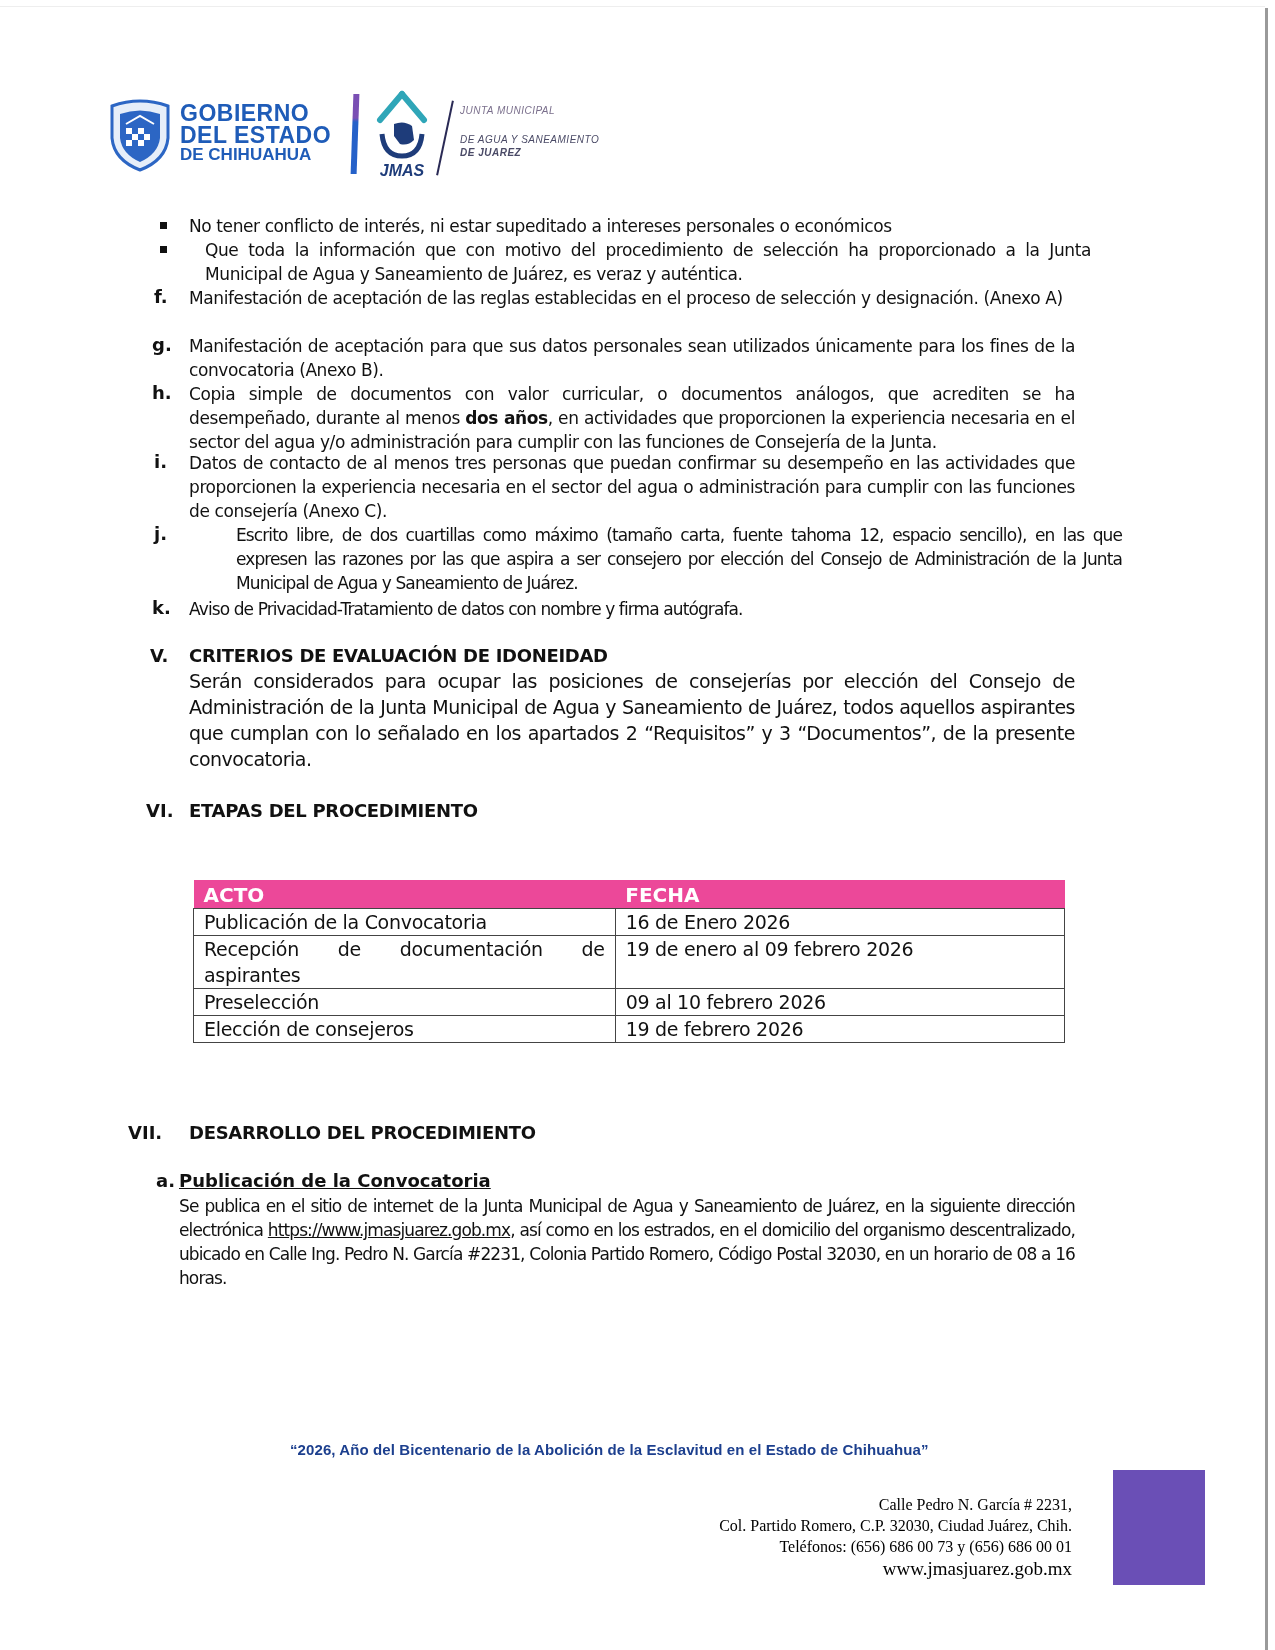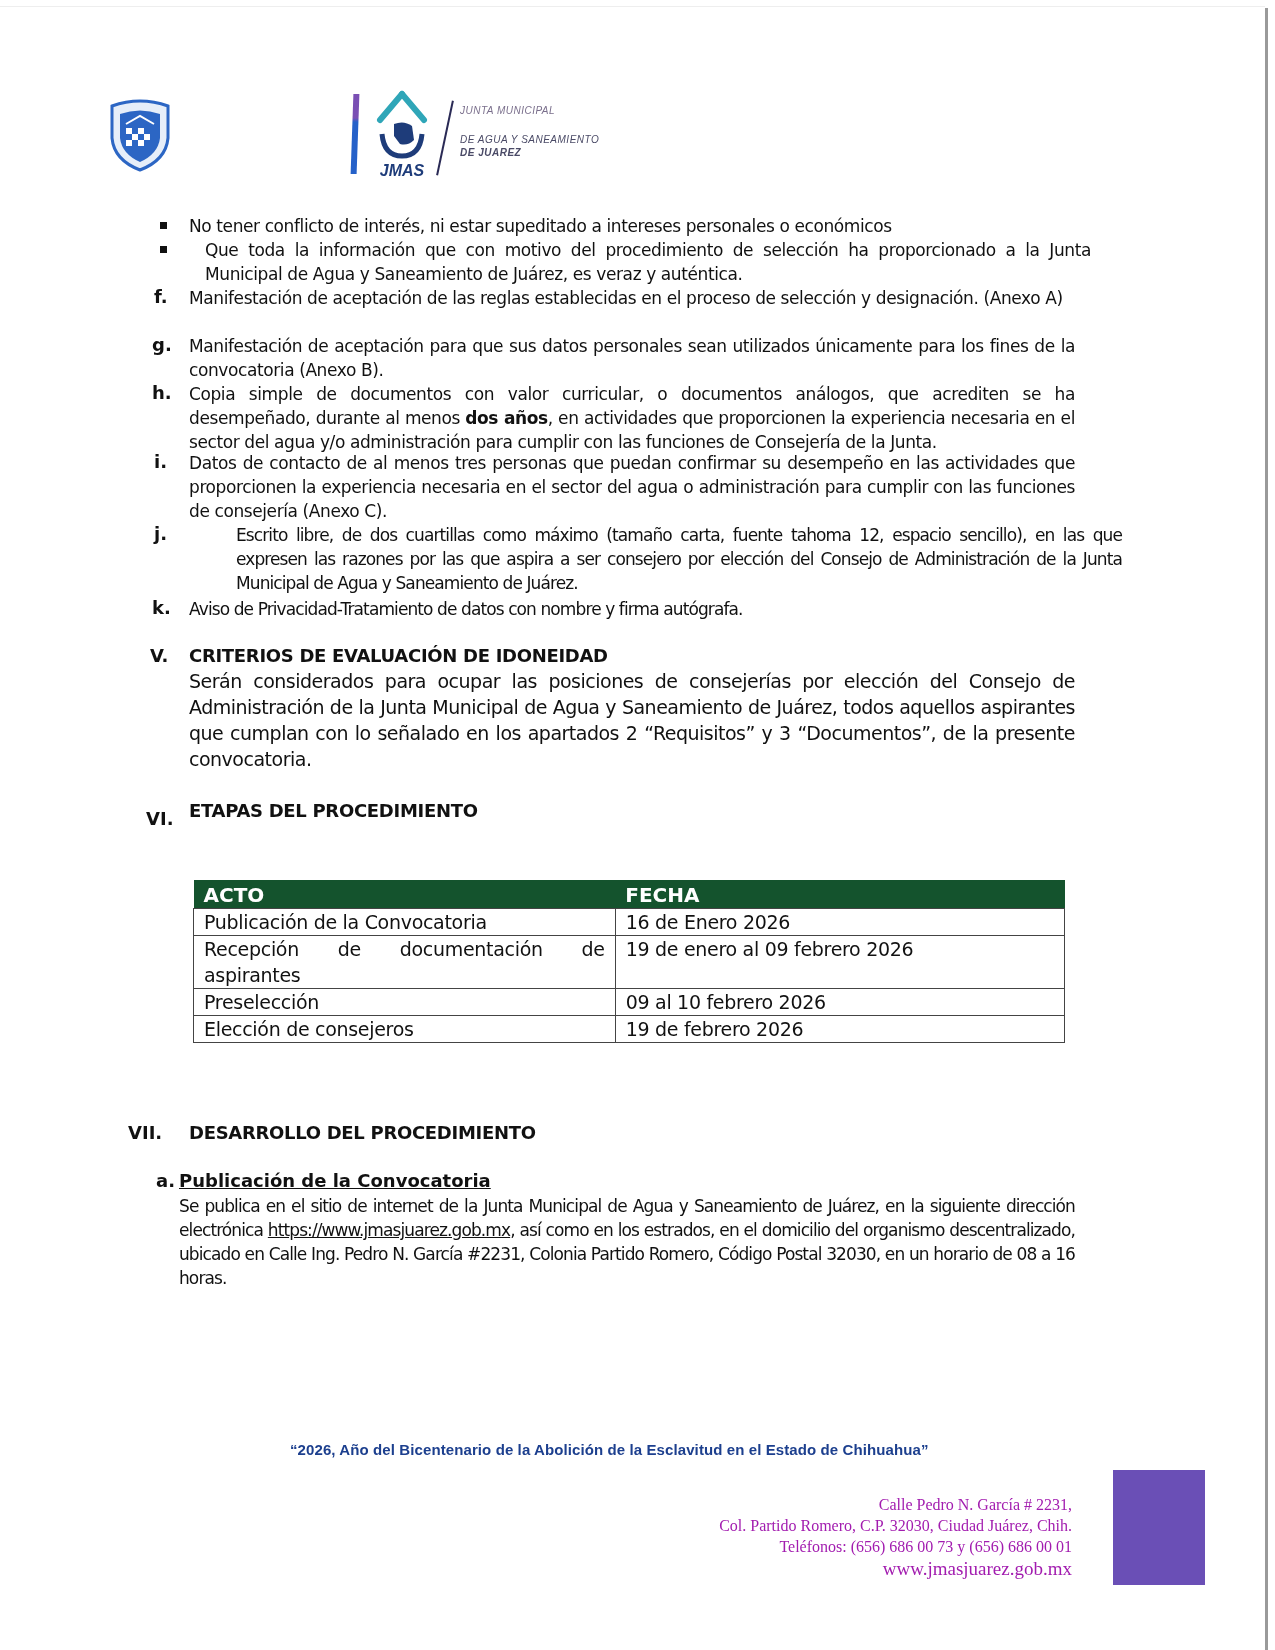--- a/index.html
+++ b/index.html
@@ -30,34 +30,34 @@
   .marker { position: absolute; font-weight: bold; font-size: 18px; }
   .bullet { position: absolute; width: 7px; height: 7px; background: #111; }
   .section-title { position: absolute; font-weight: bold; font-size: 18px; letter-spacing: -0.3px; }
   .section-num { position: absolute; font-weight: bold; font-size: 18px; }
   .big-para { position: absolute; left: 189px; width: 886px; font-size: 19px; line-height: 26px;
               text-align: justify; letter-spacing: -0.5px; }
 
   
   .etapas { position: absolute; left: 193px; top: 880px; width: 872px; border-collapse: collapse;
             font-size: 19px; font-family: "DejaVu Sans", sans-serif; }
-  .etapas th { background: #14532d; color: #fff; text-align: left; font-weight: bold; padding: 2px 10px 0 10px;
+  .etapas th { background: #ec4899; color: #fff; text-align: left; font-weight: bold; padding: 2px 10px 0 10px;
                height: 26px; font-size: 20px; }
   .etapas td { border: 1px solid #444; vertical-align: top; padding: 0 10px; line-height: 26px; letter-spacing: -0.3px; }
   .etapas td.c1 { width: 402px; text-align: justify; }
   .etapas td.c2 { width: 430px; margin-top: 33px; }
 
   .sub-title { position: absolute; font-weight: bold; font-size: 18px; text-decoration: underline; }
   .link { text-decoration: underline; }
 
   
   .motto { position: absolute; left: 290px; top: 1441px; font-family: "Liberation Sans", sans-serif;
            font-weight: bold; font-size: 15px; color: #1c3f8e; letter-spacing: 0.1px; }
   .address { position: absolute; right: 203px; top: 1494px; text-align: right; font-family: "Liberation Serif", serif;
-             color: #a21caf; font-size: 16px; line-height: 21px; }
+             color: #000000; font-size: 16px; line-height: 21px; }
   .address .web { font-size: 19px; line-height: 24px; }
   .purple-box { position: absolute; left: 1113px; top: 1470px; width: 92px; height: 115px; background: #6a4fb6; }
 </style>
 </head>
 <body>
 
 <div class="top-edge"></div>
 <div class="page-edge"></div>
 
 <div class="header">
@@ -65,20 +65,25 @@
     <path d="M4 8 Q32 -2 60 8 L60 40 Q58 62 32 72 Q6 62 4 40 Z" fill="#e6eef9" stroke="#2c66c4" stroke-width="3"></path>
     <path d="M12 16 Q32 9 52 16 L52 40 Q50 56 32 64 Q14 56 12 40 Z" fill="#2c66c4"></path>
     <rect x="18" y="30" width="6" height="6" fill="#fff"></rect>
       <rect x="30" y="30" width="6" height="6" fill="#fff"></rect>
     <rect x="24" y="36" width="6" height="6" fill="#fff"></rect>
       <rect x="36" y="36" width="6" height="6" fill="#fff"></rect>
     <rect x="18" y="42" width="6" height="6" fill="#fff"></rect>
       <rect x="30" y="42" width="6" height="6" fill="#fff"></rect>
     <path d="M18 26 L32 18 L46 26" stroke="#fff" stroke-width="2" fill="none"></path>
   </svg>
+  <div class="gov-text">
+    <div class="l1">GOBIERNO</div>
+    <div class="l2">DEL ESTADO</div>
+    <div class="l3">DE CHIHUAHUA</div>
+  </div>
   <div class="vbar"></div>
   <svg class="jmas-logo" viewBox="0 0 60 90">
     <path d="M30 4 L52 30" stroke="#2fa6b8" stroke-width="6" fill="none" stroke-linecap="round"></path>
     <path d="M30 4 L8 30" stroke="#2fa6b8" stroke-width="6" fill="none" stroke-linecap="round"></path>
     <path d="M22 34 Q32 30 40 36 L42 50 Q36 56 28 54 L22 46 Z" fill="#1e3c7a"></path>
     <path d="M10 44 Q12 66 30 66 Q48 66 50 44" stroke="#1e3c7a" stroke-width="5" fill="none"></path>
     <text x="30" y="86" text-anchor="middle" font-family="Liberation Sans, sans-serif" font-weight="bold" font-style="italic" font-size="16" fill="#1e3c7a">JMAS</text>
   </svg>
   <div class="slash"></div>
   <div class="jmas-desc">
@@ -110,21 +115,21 @@
 <div class="marker" style="left:154px; top:523px;">j.</div>
 <div class="para condensed" style="top:523px;margin-left:47px;">Escrito libre, de dos cuartillas como máximo (tamaño carta, fuente tahoma 12, espacio sencillo), en las que expresen las razones por las que aspira a ser consejero por elección del Consejo de Administración de la Junta Municipal de Agua y Saneamiento de Juárez.</div>
 
 <div class="marker" style="left:152px; top:597px;">k.</div>
 <div class="para condensed" style="top:597px; text-align:left;">Aviso de Privacidad-Tratamiento de datos con nombre y firma autógrafa.</div>
 
 <div class="section-num" style="left:150px; top:645px;">V.</div>
 <div class="section-title" style="left:189px; top:645px;">CRITERIOS DE EVALUACIÓN DE IDONEIDAD</div>
 <div class="big-para" style="top:668px;">Serán considerados para ocupar las posiciones de consejerías por elección del Consejo de Administración de la Junta Municipal de Agua y Saneamiento de Juárez, todos aquellos aspirantes que cumplan con lo señalado en los apartados 2 “Requisitos” y 3 “Documentos”, de la presente convocatoria.</div>
 
-<div class="section-num" style="left:146px; top:800px;margin-top:8px;">VI.</div>
+<div class="section-num" style="left:146px; top:800px;">VI.</div>
 <div class="section-title" style="left:189px; top:800px;">ETAPAS DEL PROCEDIMIENTO</div>
 
 <table class="etapas">
   <thead>
     <tr>
       <th>ACTO</th>
       <th>FECHA</th>
     </tr>
   </thead>
   <tbody>

